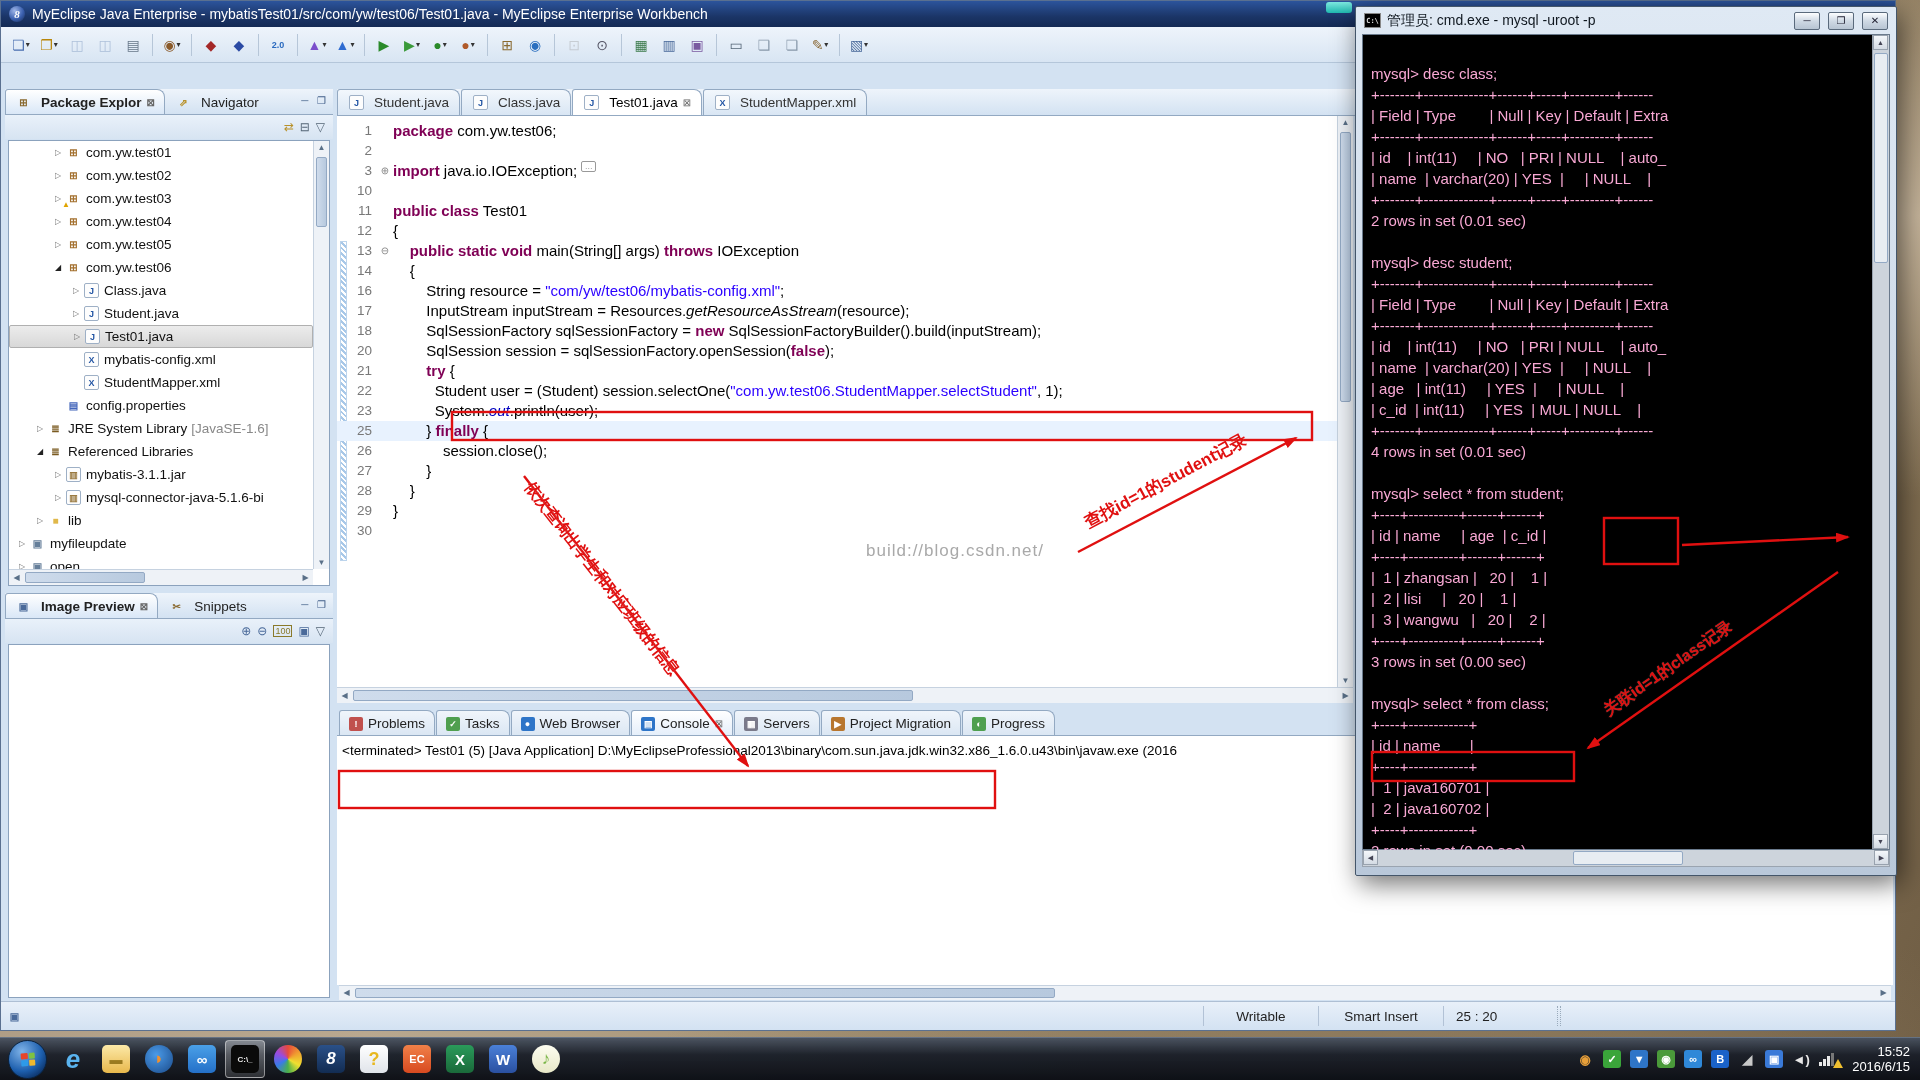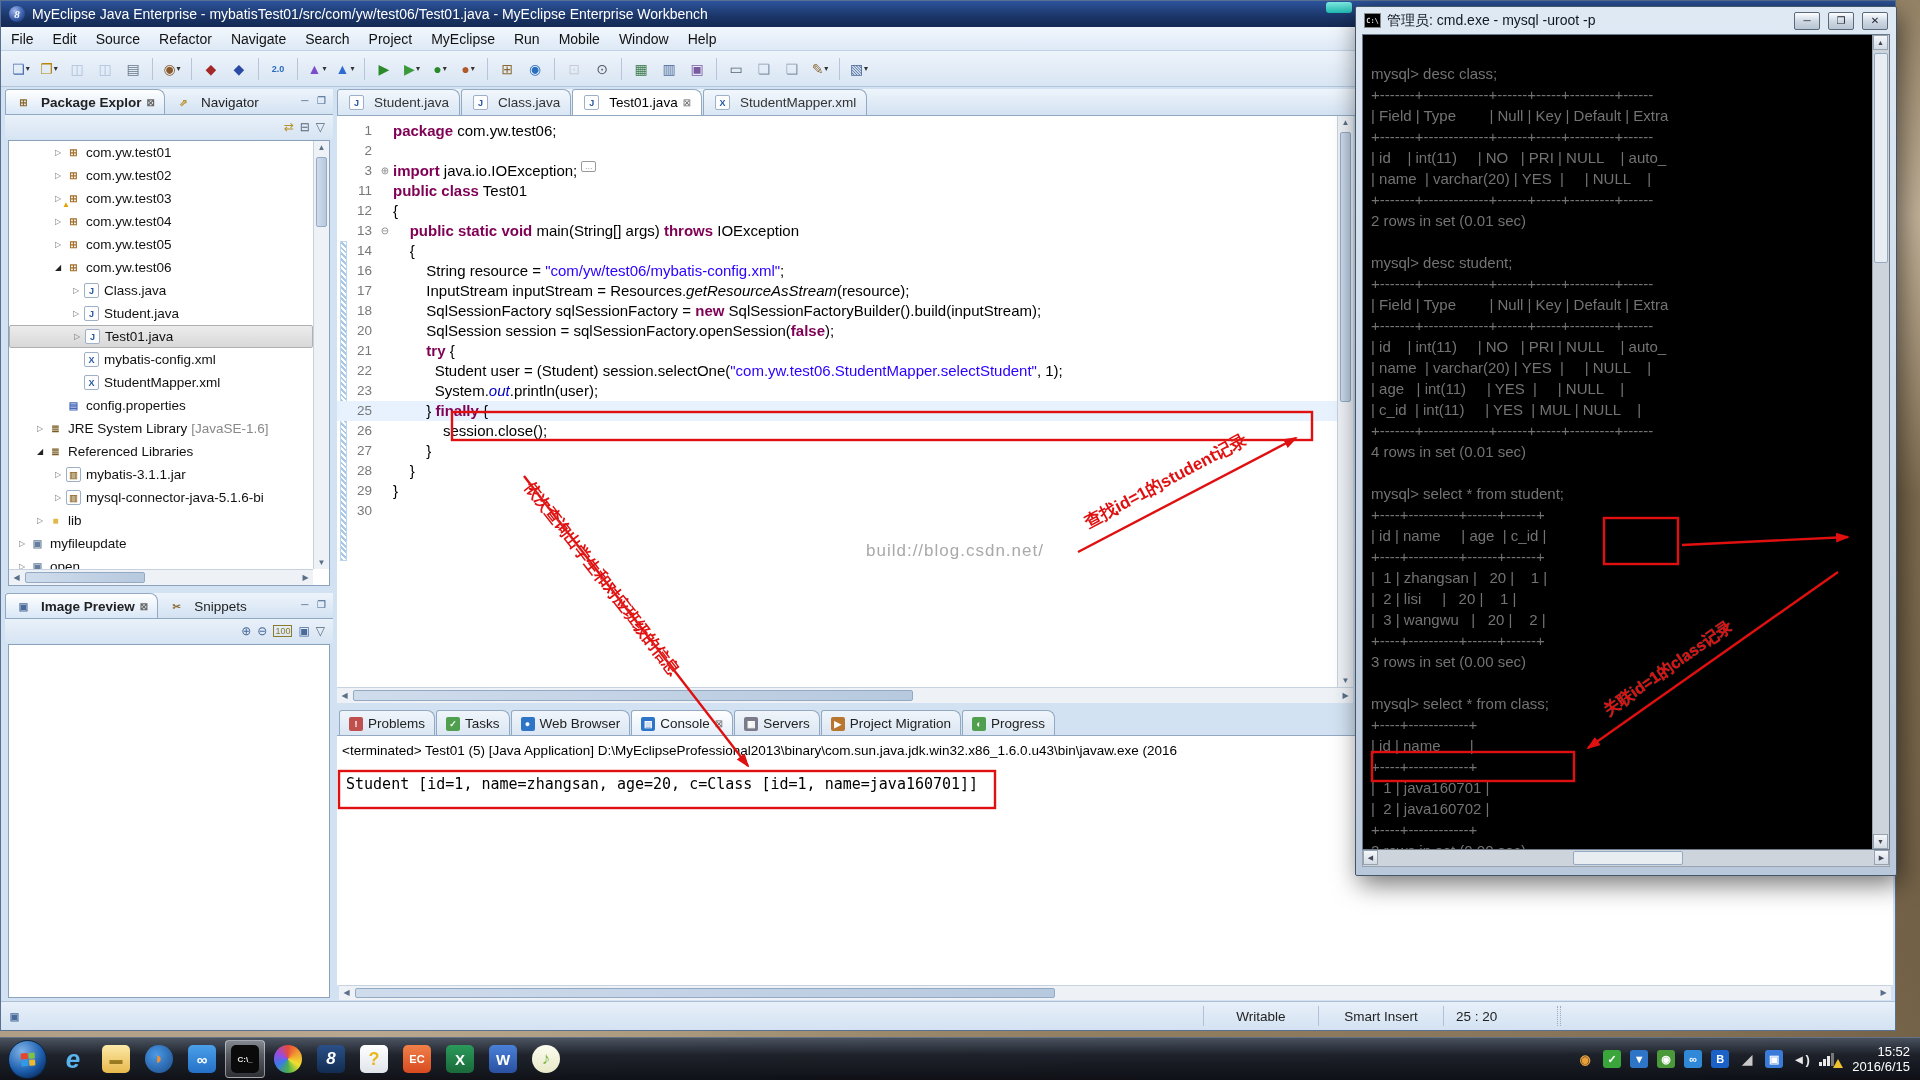--- a/index.html
+++ b/index.html
@@ -69,21 +69,21 @@
   
   .estatus{position:absolute;left:0;right:0;bottom:0;height:29px;background:linear-gradient(#e8f0f9,#d3e2f2);border-top:1px solid #aebfd4;display:flex;align-items:center;font-size:13.5px;color:#222}
   .ssep{width:1px;height:20px;background:#b2c2d6;margin:0 12px}
   .sgrip{width:4px;height:20px;border-left:1px dotted #9ab;border-right:1px dotted #9ab;margin-left:60px}
   
   .cmd{position:absolute;left:1355px;top:6px;width:542px;height:870px;background:linear-gradient(#dfe9f4,#b9c8da);border:1px solid #44566a;border-radius:2px;box-shadow:4px 8px 26px rgba(0,0,0,.55);z-index:20;padding:0 6px 6px 6px}
   .cmd-title{height:27px;display:flex;align-items:center;gap:6px;font-size:14px;color:#101820;padding:0 2px}
   .cmd-ico{width:17px;height:15px;background:#000;color:#ddd;font:bold 7px "DejaVu Sans Mono",monospace;display:flex;align-items:center;justify-content:center;border:1px solid #888}
   .winbtn{width:26px;height:18px;border:1px solid #5a6a7c;border-radius:2px;background:linear-gradient(#fdfeff,#cfd9e4 50%,#b7c4d2);display:flex;align-items:center;justify-content:center;font-size:10px;color:#223;margin-left:2px}
   .cmd-body{position:relative;width:528px;height:816px;background:#000;border:1px solid #6a7a8c}
-  .cmd-text{position:absolute;left:8px;top:28px;right:18px;font:15px/21px "DejaVu Sans Mono",monospace;color:#737373;white-space:pre;overflow:hidden}
+  .cmd-text{position:absolute;left:8px;top:28px;right:18px;font:15px/21px "DejaVu Sans Mono",monospace;color:#f9a8d4;white-space:pre;overflow:hidden}
   .cmd-sbv{position:absolute;right:0;top:0;bottom:0;width:17px;background:#cdd4dc;border-left:1px solid #9aa4b0}
   .cmd-sbh{position:relative;width:528px;height:17px;background:#cdd4dc;border:1px solid #9aa4b0;border-top:none}
   .cbtn{position:absolute;width:15px;height:15px;background:linear-gradient(#f4f7fa,#d4dbe4);border:1px solid #98a2ae;font-size:7px;color:#445;display:flex;align-items:center;justify-content:center}
   
   .taskbar{position:absolute;left:0;bottom:0;width:1920px;height:43px;background:linear-gradient(rgba(70,80,95,.95),rgba(25,30,40,.96) 40%,rgba(10,13,20,.97));border-top:1px solid rgba(160,180,205,.6);z-index:40;display:flex;align-items:center}
   .orb{width:39px;height:39px;border-radius:50%;margin:0 6px 0 8px;background:radial-gradient(circle at 35% 28%,#7fb3e8,#1d5fae 55%,#0a2c5e 85%);border:1px solid #0a2340;display:flex;align-items:center;justify-content:center;flex:none}
   .flag{width:14px;height:13px;display:grid;grid-template-columns:1fr 1fr;grid-template-rows:1fr 1fr;gap:1px;transform:rotate(-4deg)}
   .flag i{border-radius:1px}
   .dock{display:flex;align-items:center;gap:3px}
   .dicon{width:40px;height:38px;border-radius:4px;display:flex;align-items:center;justify-content:center;position:relative}
@@ -103,34 +103,20 @@
   .gadget{position:absolute;left:1326px;top:2px;width:26px;height:11px;border-radius:3px;background:linear-gradient(#7de8e0,#1fb8ae);z-index:2}
 </style>
 </head>
 <body>
 
 <div class="eclipse">
   <div class="e-title">
     <span class="e-logo">8</span>
     <span>MyEclipse Java Enterprise - mybatisTest01/src/com/yw/test06/Test01.java - MyEclipse Enterprise Workbench</span>
   </div>
-  <div class="e-menu" id="menubar">
-      <span>File</span>
-      <span>Edit</span>
-      <span>Source</span>
-      <span>Refactor</span>
-      <span>Navigate</span>
-      <span>Search</span>
-      <span>Project</span>
-      <span>MyEclipse</span>
-      <span>Run</span>
-      <span>Mobile</span>
-      <span>Window</span>
-      <span>Help</span>
-    </div>
   <div class="e-tools" id="toolbar">
       <div class="tbtn">
         <span style="color: rgb(74, 111, 176);">❏</span>
         <span class="dd">▾</span>
       </div>
       <div class="tbtn">
         <span style="color: rgb(184, 134, 11);">❐</span>
         <span class="dd">▾</span>
       </div>
       <div class="tbtn dim">
@@ -399,20 +385,21 @@
         <span class="fic box" style="color: rgb(36, 86, 164);">X</span>
         <span>StudentMapper.xml</span>
       </div>
     </div>
   <div class="editor">
     <div class="hatch" style="top:125px;height:320px"></div>
     <div class="code-rows" id="codeRows">
         <div class="crow"><span class="ln">1</span><span class="fold"></span><span class="kw">package</span><span> com.yw.test06;</span></div>
         <div class="crow"><span class="ln">2</span><span class="fold"></span></div>
         <div class="crow"><span class="ln">3</span><span class="fold">⊕</span><span class="kw">import</span><span> java.io.IOException;</span><span class="cbx">…</span></div>
+        <div class="crow"><span class="ln">10</span><span class="fold"></span></div>
         <div class="crow"><span class="ln">11</span><span class="fold"></span><span class="kw">public</span><span> </span><span class="kw">class</span><span> Test01</span></div>
         <div class="crow"><span class="ln">12</span><span class="fold"></span><span>{</span></div>
         <div class="crow"><span class="ln">13</span><span class="fold">⊖</span><span>    </span><span class="kw">public</span><span> </span><span class="kw">static</span><span> </span><span class="kw">void</span><span> main(String[] args) </span><span class="kw">throws</span><span> IOException</span></div>
         <div class="crow"><span class="ln">14</span><span class="fold"></span><span>    {</span></div>
         <div class="crow"><span class="ln">16</span><span class="fold"></span><span>        String resource = </span><span class="str">"com/yw/test06/mybatis-config.xml"</span><span>;</span></div>
         <div class="crow"><span class="ln">17</span><span class="fold"></span><span>        InputStream inputStream = Resources.</span><span class="it">getResourceAsStream</span><span>(resource);</span></div>
         <div class="crow"><span class="ln">18</span><span class="fold"></span><span>        SqlSessionFactory sqlSessionFactory = </span><span class="kw">new</span><span> SqlSessionFactoryBuilder().build(inputStream);</span></div>
         <div class="crow"><span class="ln">20</span><span class="fold"></span><span>        SqlSession session = sqlSessionFactory.openSession(</span><span class="kw">false</span><span>);</span></div>
         <div class="crow"><span class="ln">21</span><span class="fold"></span><span>        </span><span class="kw">try</span><span> {</span></div>
         <div class="crow"><span class="ln">22</span><span class="fold"></span><span>          Student user = (Student) session.selectOne(</span><span class="str">"com.yw.test06.StudentMapper.selectStudent"</span><span>, 1);</span></div>
@@ -462,21 +449,20 @@
         <span class="bic" style="background: rgb(184, 118, 46);">▶</span>
         <span>Project Migration</span>
       </div>
       <div class="btab">
         <span class="bic" style="background: rgb(79, 159, 79);">◐</span>
         <span>Progress</span>
       </div>
     </div>
   <div class="bpanel">
     <div class="chead">&lt;terminated&gt; Test01 (5) [Java Application] D:\MyEclipseProfessional2013\binary\com.sun.java.jdk.win32.x86_1.6.0.u43\bin\javaw.exe (2016</div>
-    <div class="cout">Student [id=1, name=zhangsan, age=20, c=Class [id=1, name=java160701]]</div>
   </div>
   <div class="sb-h" style="left:338px;top:984px;right:4px;height:15px">
     <span class="sb-arrow" style="left:0;top:2px">◀</span>
     <div class="thumb" style="top:2px;bottom:2px;left:16px;width:700px"></div>
     <span class="sb-arrow" style="right:0;top:2px">▶</span>
   </div>
 
   <div class="estatus">
     <span class="fic" style="margin-left:6px;color:#4a6a9a">▣</span>
     <span style="margin-left:1164px"></span>

